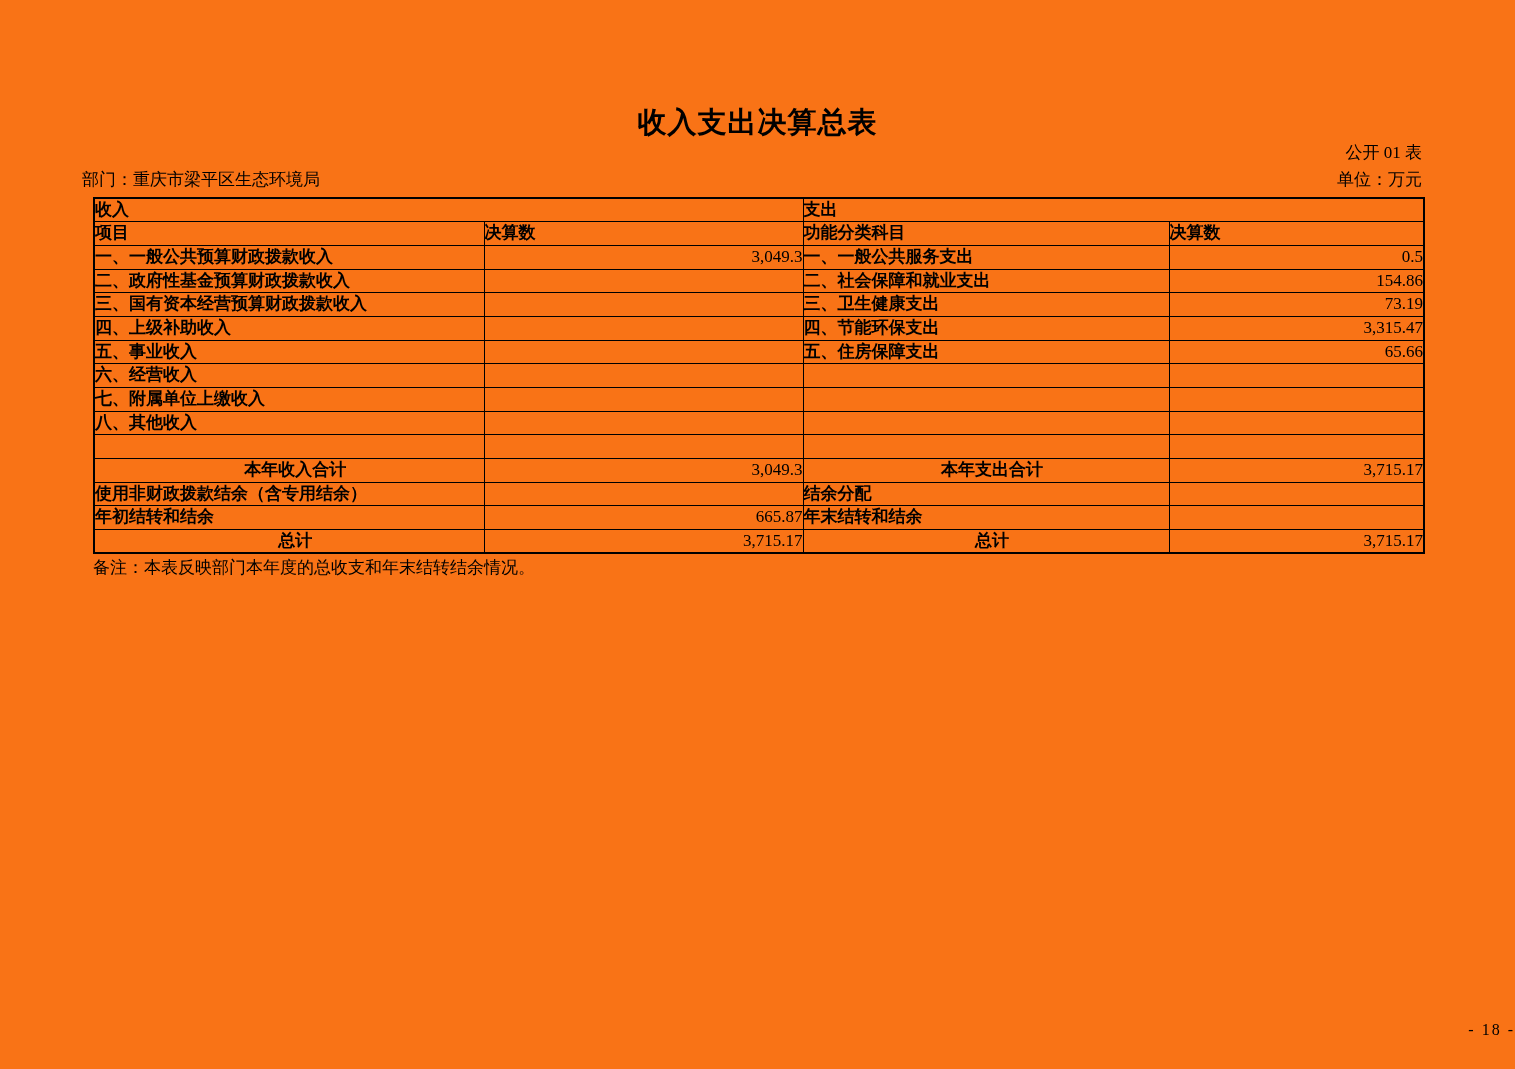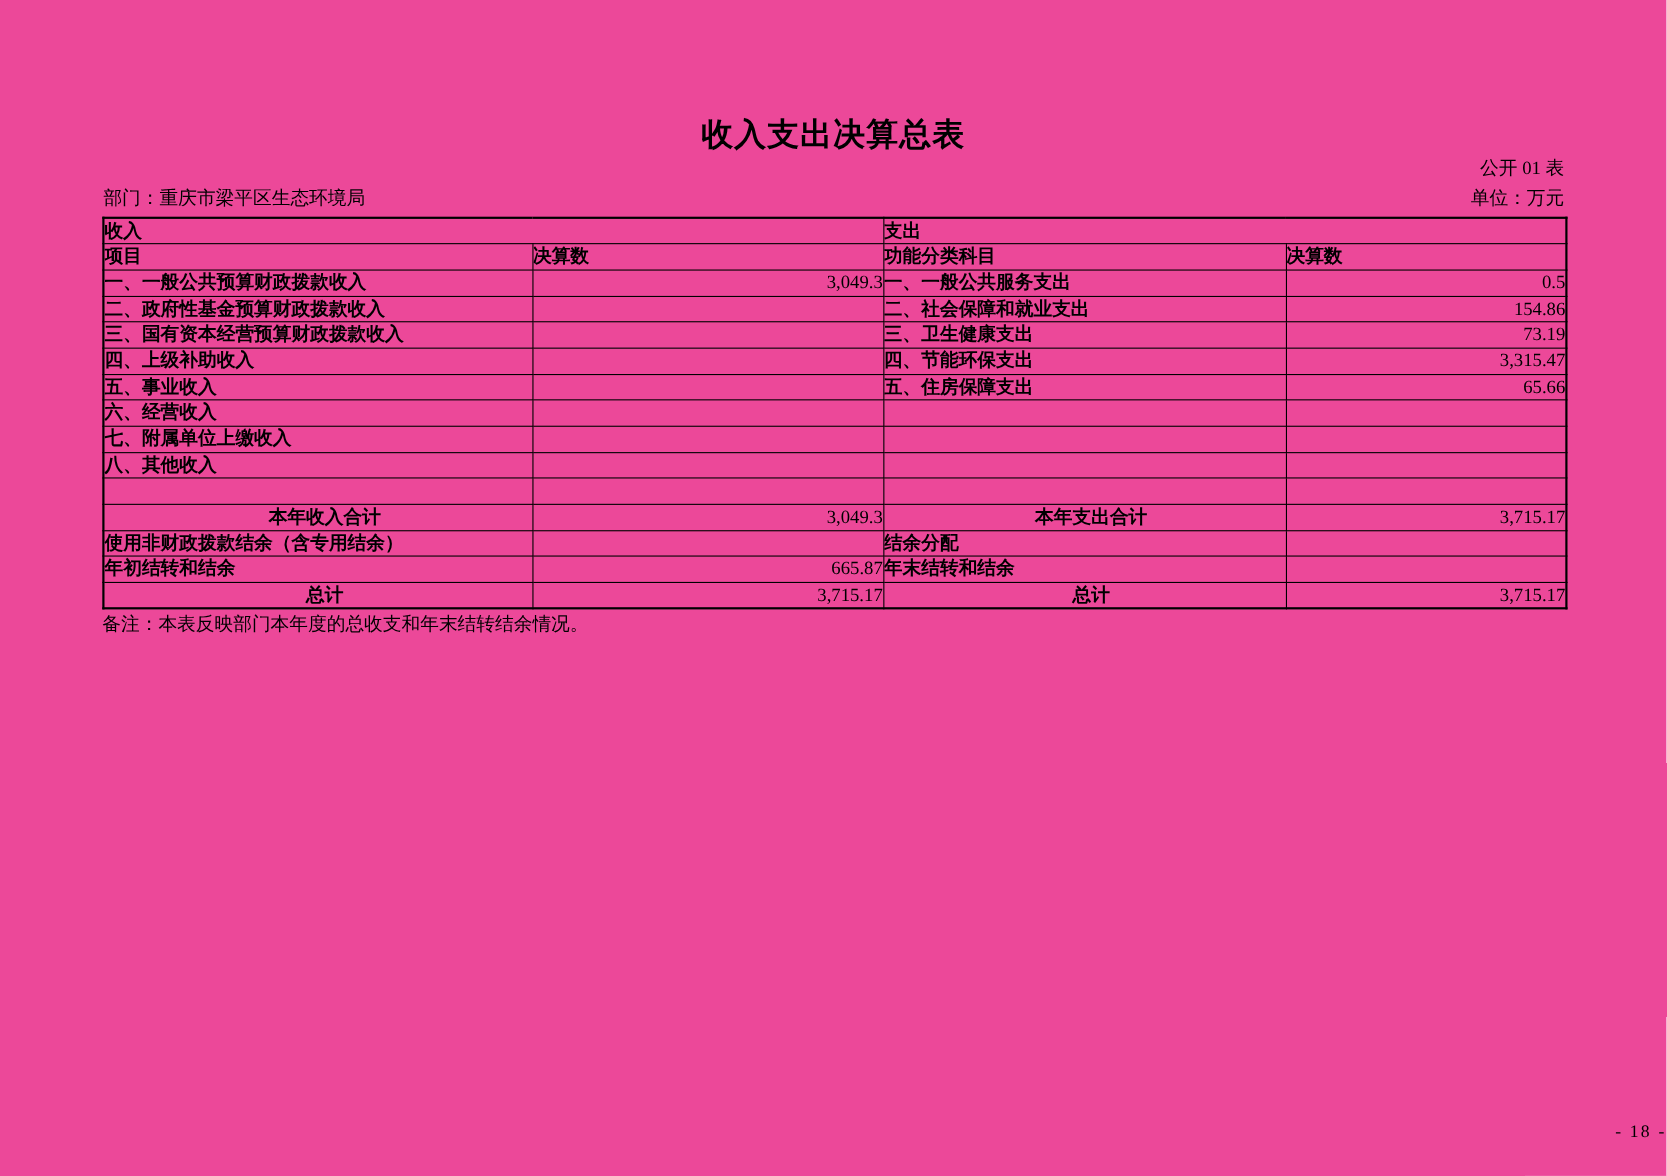--- a/index.html
+++ b/index.html
@@ -1,26 +1,26 @@
 <!DOCTYPE html>
 <html><head>
 <meta charset="utf-8">
 <style>
   html,body{margin:0;padding:0;background:#fff;}
   .page{
-    position:relative;width:1515px;height:1069px;background:#ec4899;
+    position:relative;width:1515px;height:1069px;background:#f97316;
     font-family:"Liberation Serif","DejaVu Serif",serif;color:#000;
     overflow:hidden;
   }
   .title{
     position:absolute;top:103px;left:0;width:100%;text-align:center;
     font-size:29px;font-weight:bold;letter-spacing:1px;
   }
   .table-code{position:absolute;top:141px;right:93px;font-size:17px;}
-  .dept{position:absolute;top:168px;left:94px;font-size:17px;}
+  .dept{position:absolute;top:168px;left:82px;font-size:17px;}
   .unit{position:absolute;top:168px;right:93px;font-size:17px;font-family:Liberation Serif, serif;}
   table.budget{
     position:absolute;top:197px;left:93px;width:1330px;
     border-collapse:collapse;table-layout:fixed;
     border:2px solid #000;
   }
   table.budget th, table.budget td{
     border:1px solid #000;font-size:17px;line-height:1.1;
     padding:0;overflow:hidden;white-space:nowrap;vertical-align:middle;
   }

